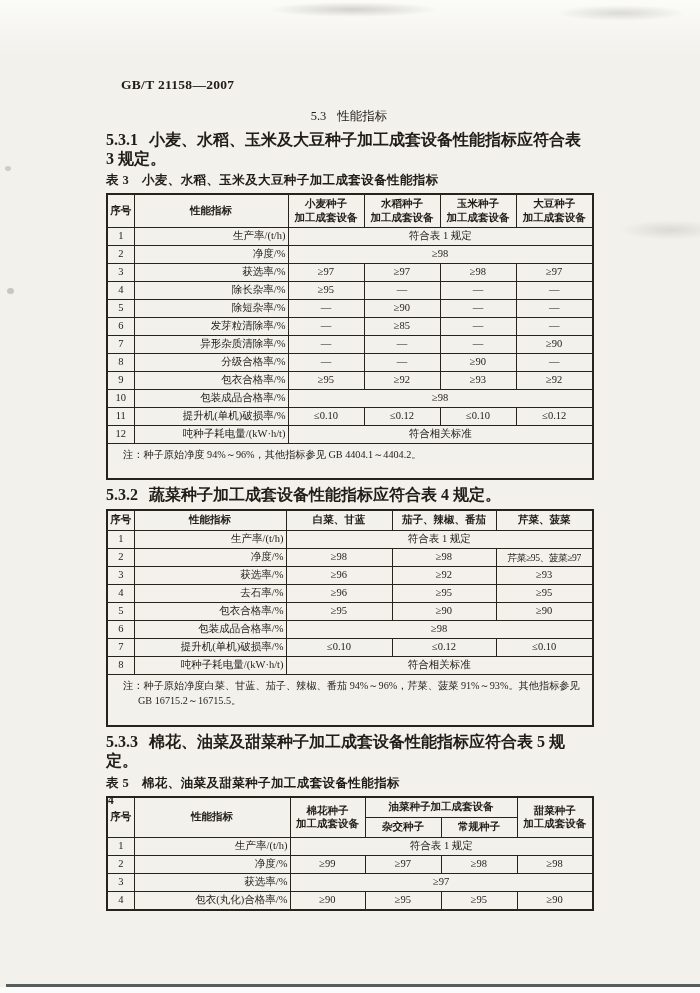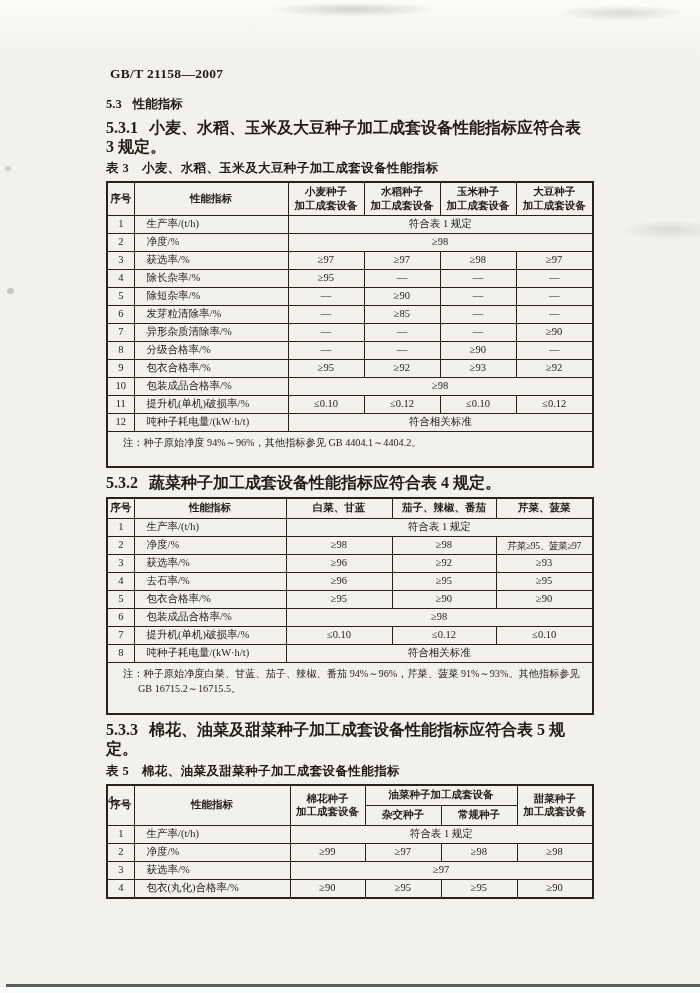--- a/index.html
+++ b/index.html
@@ -17,33 +17,33 @@
   .sm1{left:268px;top:2px;width:170px;height:15px;
     background:radial-gradient(closest-side,rgba(148,146,138,.38),rgba(148,146,138,0));}
   .sm2{left:556px;top:5px;width:130px;height:16px;
     background:radial-gradient(closest-side,rgba(148,146,138,.30),rgba(148,146,138,0));}
   .sm3{left:620px;top:220px;width:100px;height:20px;
     background:radial-gradient(closest-side,rgba(150,148,140,.25),rgba(150,148,140,0));}
   .sm4{left:7px;top:288px;width:7px;height:6px;border-radius:50%;background:rgba(120,118,110,.35);}
   .sm5{left:5px;top:166px;width:6px;height:5px;border-radius:50%;background:rgba(120,118,110,.3);}
 
   .content{position:absolute;left:106px;top:62px;width:486px;}
-  .doc-code{margin:4px;font-size:13.5px;font-weight:700;letter-spacing:.3px;}
-  .sec-head{margin:14px 0 0;font-size:12.5px;font-weight:700;}
+  .doc-code{margin:15px;font-size:13.5px;font-weight:700;letter-spacing:.3px;}
+  .sec-head{margin:14px 0 0;font-size:12.5px;font-weight:400;text-align:center;}
   .sec-head .num,.clause .num{margin-right:11px;}
   .clause{margin:5px 0 0;font-size:16px;font-weight:600;line-height:1.2;}
   .tbl-caption{margin:4px 0 0;font-size:12.5px;font-weight:700;text-align:left;letter-spacing:.4px;}
 
   table.gb{border-collapse:collapse;table-layout:fixed;width:486px;margin-top:4px;
     border:2px solid #27221a;}
   .gb th,.gb td{border:1px solid #27221a;font-size:10.5px;text-align:center;
     padding:1px 2px;overflow:hidden;vertical-align:middle;}
   .gb th{font-weight:700;line-height:1.3;height:15px;padding:2px;}
   .gb td{height:15px;line-height:1.15;}
-  .gb td.lab{text-align:left;padding-left:12px;}
+  .gb td.lab{text-align:right;padding-left:12px;}
   .gb td.no{letter-spacing:0;}
   .gb td.tight{font-size:9.6px;letter-spacing:-.4px;padding:1px 0;}
   .gb td.note{height:auto;text-align:left;font-size:10.2px;line-height:1.55;
     padding:3px 6px 16px 30px;text-indent:-15px;}
 
   .pageno{position:absolute;left:108px;top:794px;font-size:11.5px;font-weight:600;}
 </style>
 </head>
 <body>
 

